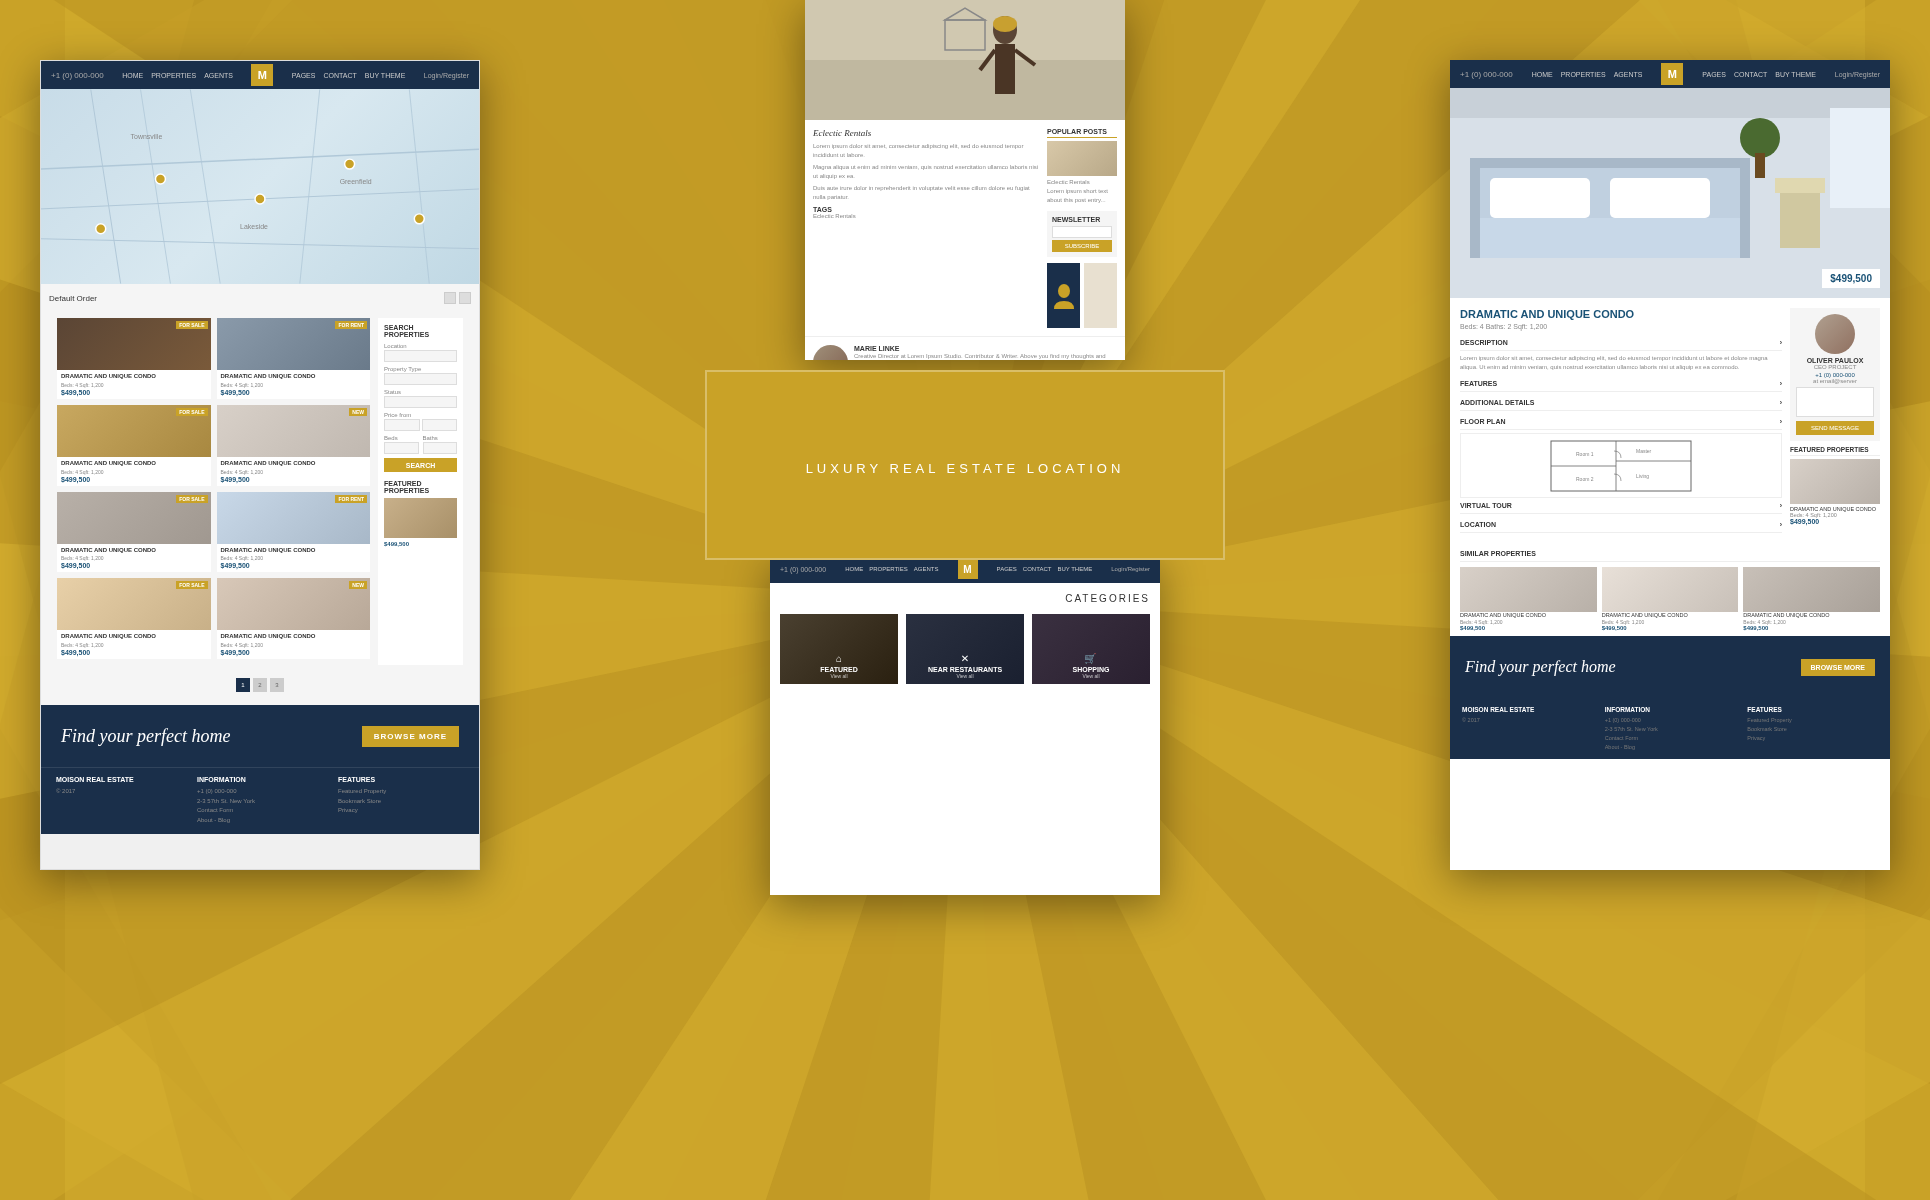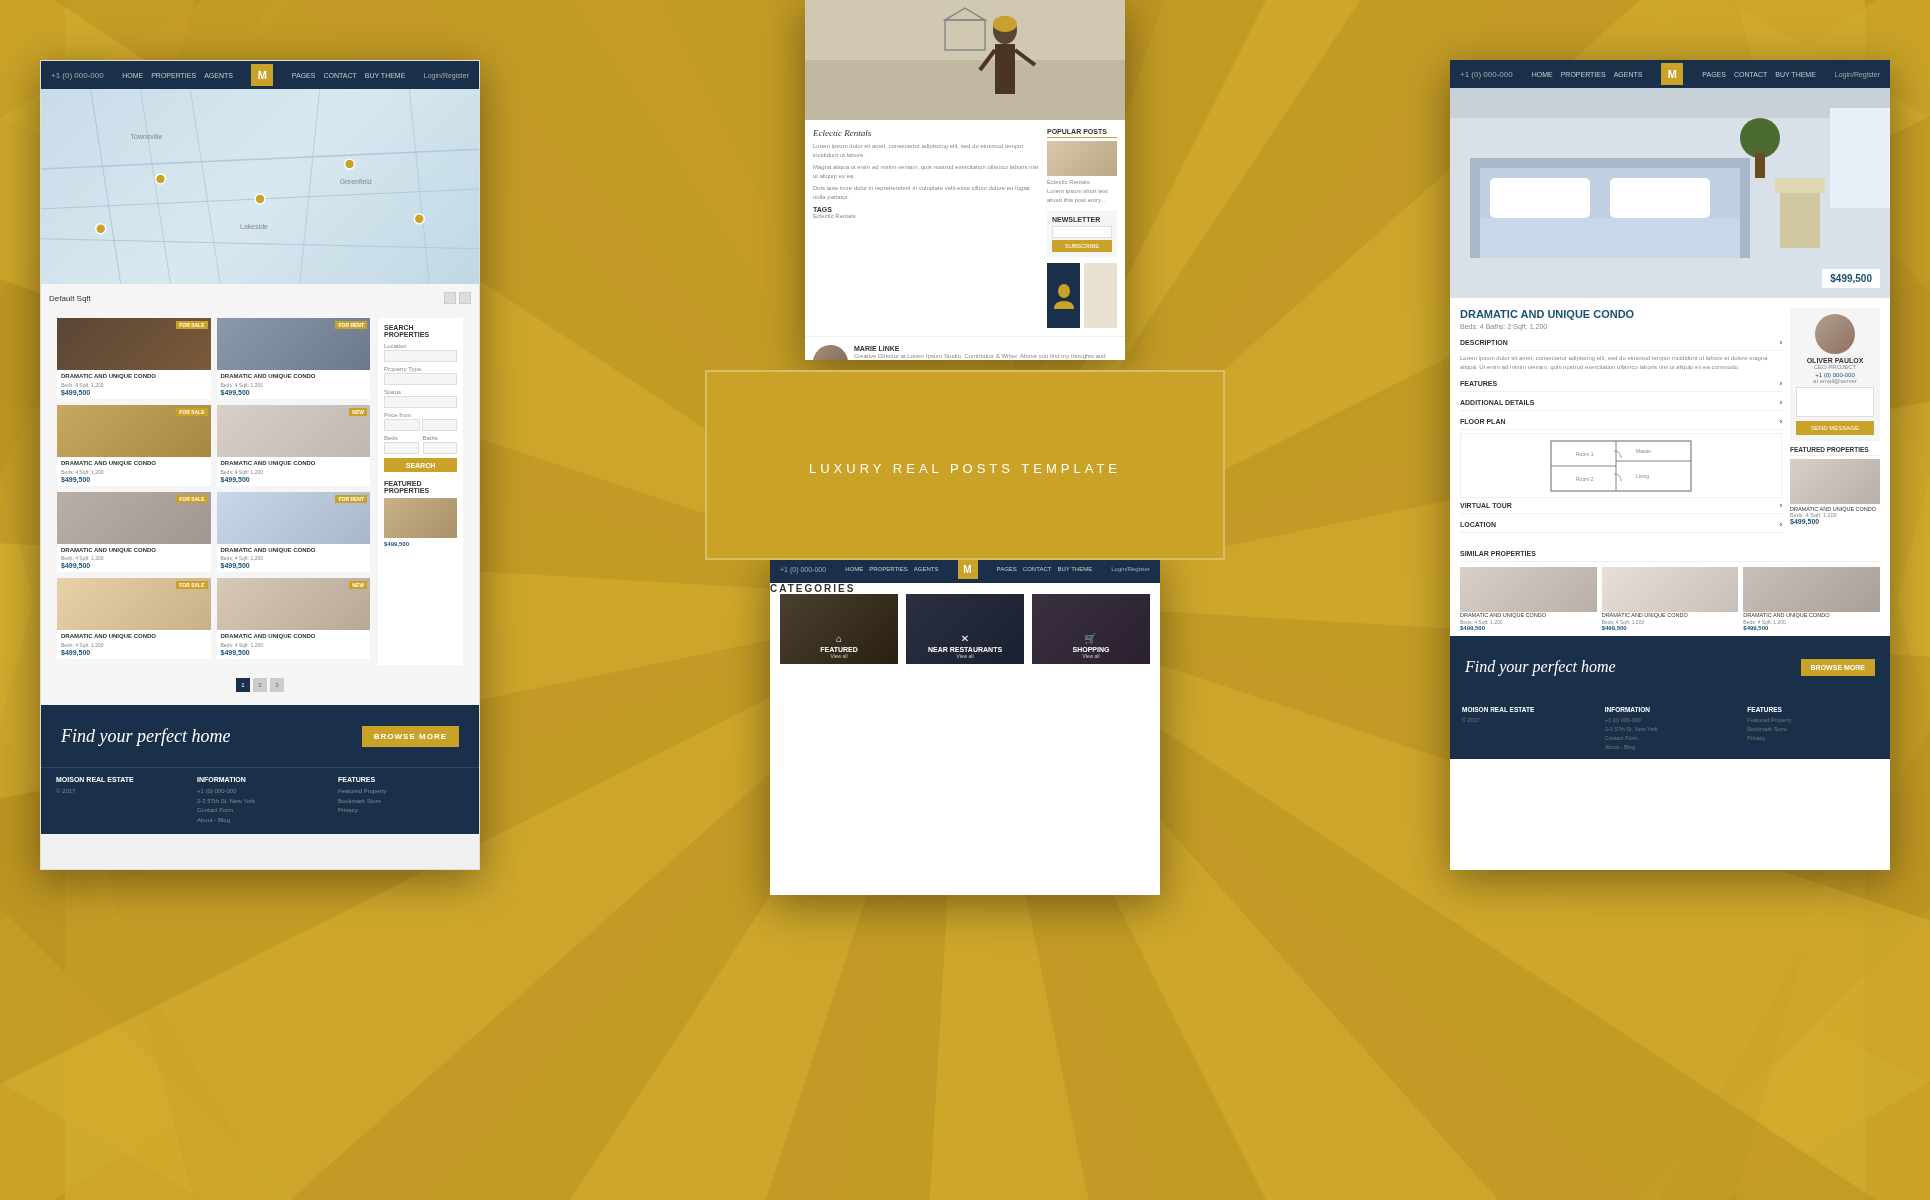--- a/index.html
+++ b/index.html
@@ -542,23 +542,24 @@
     }
     .cb-search-icon {
       position: absolute;
       right: 0;
       width: 22px; height: 22px;
       background: #c9a227;
       display: flex; align-items: center; justify-content: center;
       color: white; font-size: 10px;
     }
     .cb-categories-title {
-      text-align: left;
+      text-align: right;
+      padding: 10px;
       font-size: 10px;
-      font-weight: bold;
+      font-weight: normal;
       color: #333;
       font-family: Arial, sans-serif;
       text-transform: uppercase;
       letter-spacing: 2px;
     }
     .cb-cats {
       display: flex;
       gap: 8px;
       padding: 0 10px;
     }
@@ -851,21 +852,21 @@
       <polygon points="0,0 -800,-900 800,-900" fill="#b89020" opacity="0.5" transform="rotate(285)"></polygon>
       <polygon points="0,0 -800,-900 800,-900" fill="#d4ad2e" opacity="0.6" transform="rotate(300)"></polygon>
       <polygon points="0,0 -800,-900 800,-900" fill="#b89020" opacity="0.5" transform="rotate(315)"></polygon>
       <polygon points="0,0 -800,-900 800,-900" fill="#d4ad2e" opacity="0.6" transform="rotate(330)"></polygon>
       <polygon points="0,0 -800,-900 800,-900" fill="#b89020" opacity="0.5" transform="rotate(345)"></polygon>
     </g>
   </svg>
 </div>
 
 <div class="brand-box">
-  <div class="brand-subtitle">LUXURY REAL POSTS TEMPLATE</div>
+  <div class="brand-subtitle">LUXURY REAL ESTATE LOCATION</div>
 </div>
 
 <div class="panel-left">
 
   <div class="panel-nav">
     <span class="panel-nav-phone">+1 (0) 000-000</span>
     <div class="panel-nav-links">
       <span>HOME</span>
       <span>PROPERTIES</span>
       <span>AGENTS</span>
@@ -900,21 +901,21 @@
 
         <text x="90" y="50" fill="#888" font-size="7" font-family="Arial">Townsville</text>
         <text x="200" y="140" fill="#888" font-size="7" font-family="Arial">Lakeside</text>
         <text x="300" y="95" fill="#888" font-size="7" font-family="Arial">Greenfield</text>
       </svg>
     </div>
   </div>
 
   <div class="properties-section">
     <div class="props-header">
-      <span class="props-header-left">Default Sqft</span>
+      <span class="props-header-left">Default Order</span>
       <div class="props-grid-icons">
         <div class="grid-icon"></div>
         <div class="grid-icon"></div>
       </div>
     </div>
 
     <div class="main-content">
 
       <div class="props-list">
 

